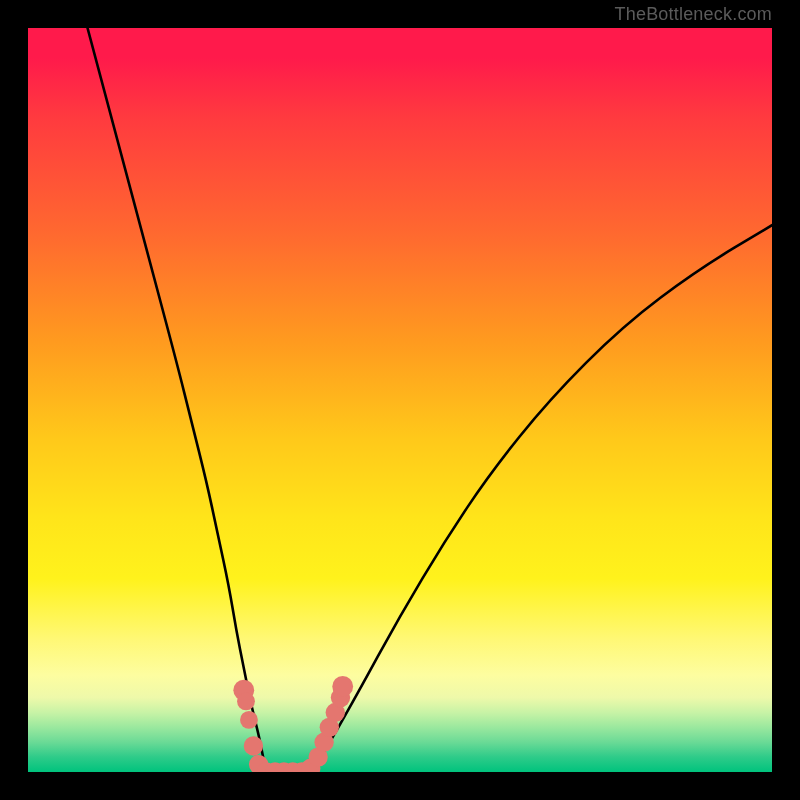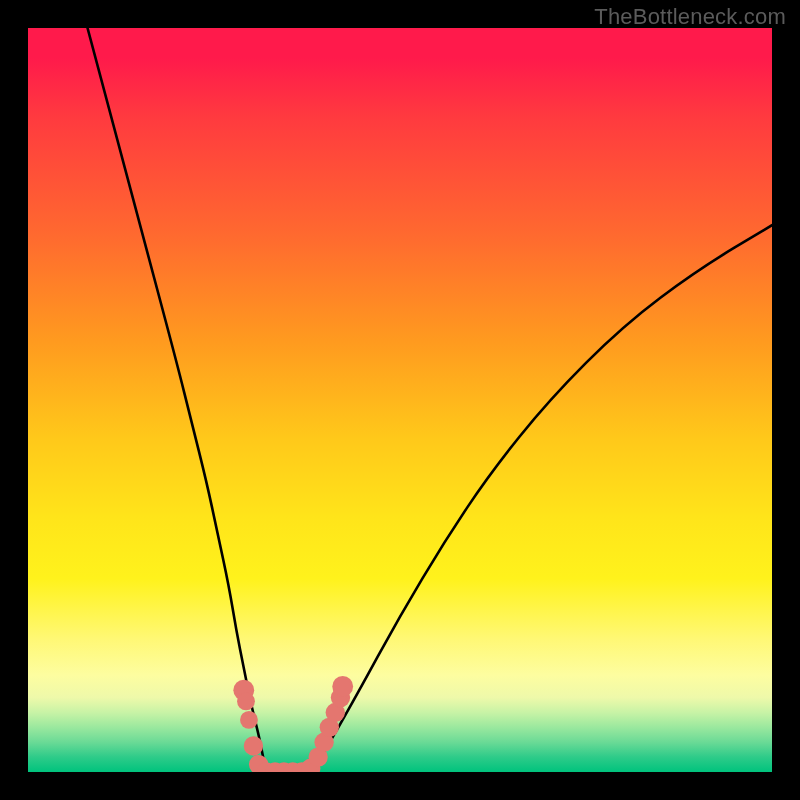--- a/index.html
+++ b/index.html
@@ -43,23 +43,23 @@
       #c8f3a6 92%,
       #9ae89e 94%,
       #6ada96 96%,
       #2ecb89 98%,
       #00c37d 100%
     );
   }
   .watermark {
     position: absolute;
     top: 4px;
-    right: 14px;
+    right: 28px;
     color: #5b5b5b;
-    font-size: 22px;
+    font-size: 18px;
     font-weight: 400;
     letter-spacing: 0.2px;
     z-index: 10;
   }
   svg.curves {
     position: absolute;
     inset: 0;
     width: 100%;
     height: 100%;
   }

